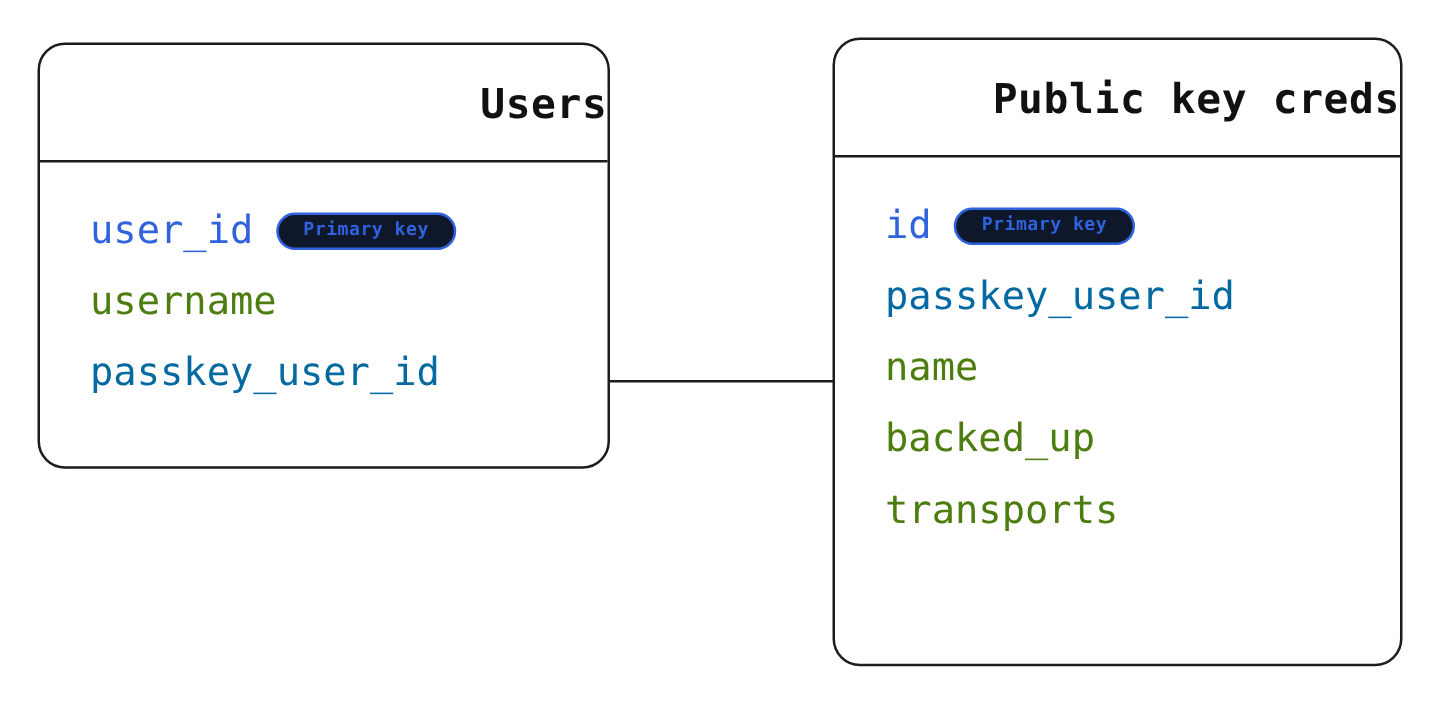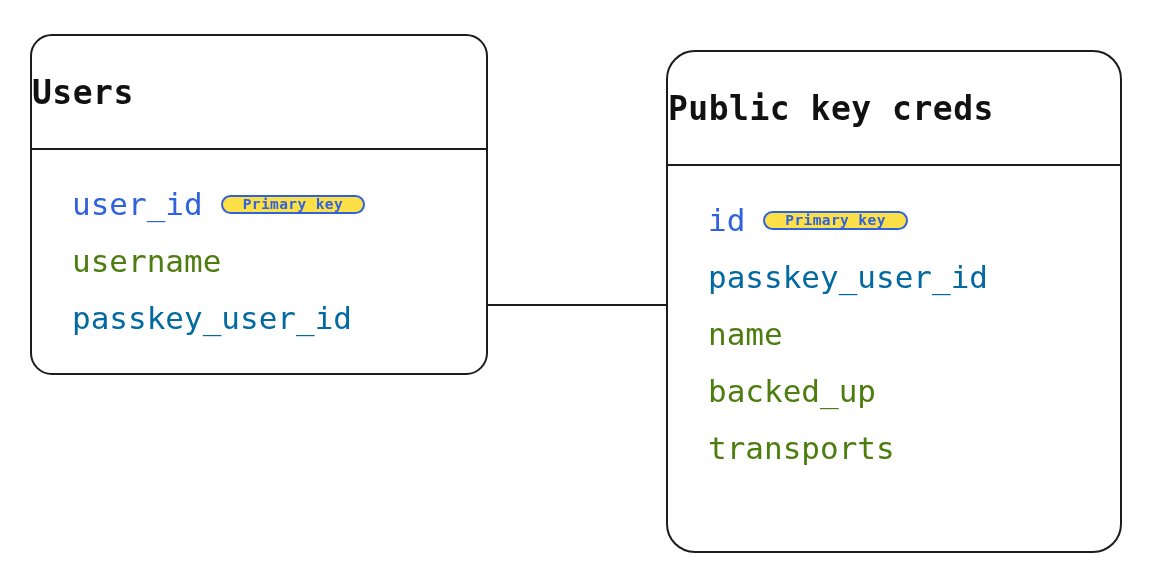--- a/index.html
+++ b/index.html
@@ -26,24 +26,24 @@
   .entity {
     position: absolute;
     box-sizing: border-box;
     background: #ffffff;
     border: 2px solid #1c1c1c;
     border-radius: 22px;
   }
 
   .entity-header {
     box-sizing: border-box;
-    height: 114px;
+    height: 94px;
     display: flex;
     align-items: center;
-    justify-content: flex-start;
+    justify-content: flex-end;
     border-bottom: 2px solid #1c1c1c;
   }
 
   .entity-title {
     font-family: "DejaVu Sans Mono", "Liberation Mono", monospace;
     font-weight: bold;
     font-size: 33px;
     letter-spacing: 0.5px;
     color: #111111;
     line-height: 1;
@@ -74,25 +74,25 @@
   .field-name.fk    { color: #0369a1; }
   .field-name.plain { color: #4d7c0f; }
 
   
   .pk-badge {
     margin-left: 18px;
     display: inline-flex;
     align-items: center;
     justify-content: center;
     box-sizing: border-box;
-    height: 19px;
+    height: 30px;
     padding: 0 20px;
     border: 2px solid #2f62dc;
     border-radius: 999px;
-    background: #fde047;
+    background: #0f172a;
   }
   .pk-badge-label {
     font-family: "DejaVu Sans Mono", "Liberation Mono", monospace;
     font-weight: bold;
     font-size: 14.5px;
     letter-spacing: 0.4px;
     color: #2f62dc;
     line-height: 1;
     white-space: nowrap;
   }
@@ -105,24 +105,23 @@
 
   
   #entity-users {
     left: 30px;
     top: 34px;
     width: 458px;
     height: 341px;
   }
   #entity-public-key-creds {
     left: 666px;
-    top: 50px;
+    top: 30px;
     width: 456px;
     height: 503px;
-    border-radius: 29px;
   }
   #relationship-line {
     left: 487px;
     top: 304px;
     width: 180px;
     height: 2px;
   }
 </style>
 </head>
 <body>

